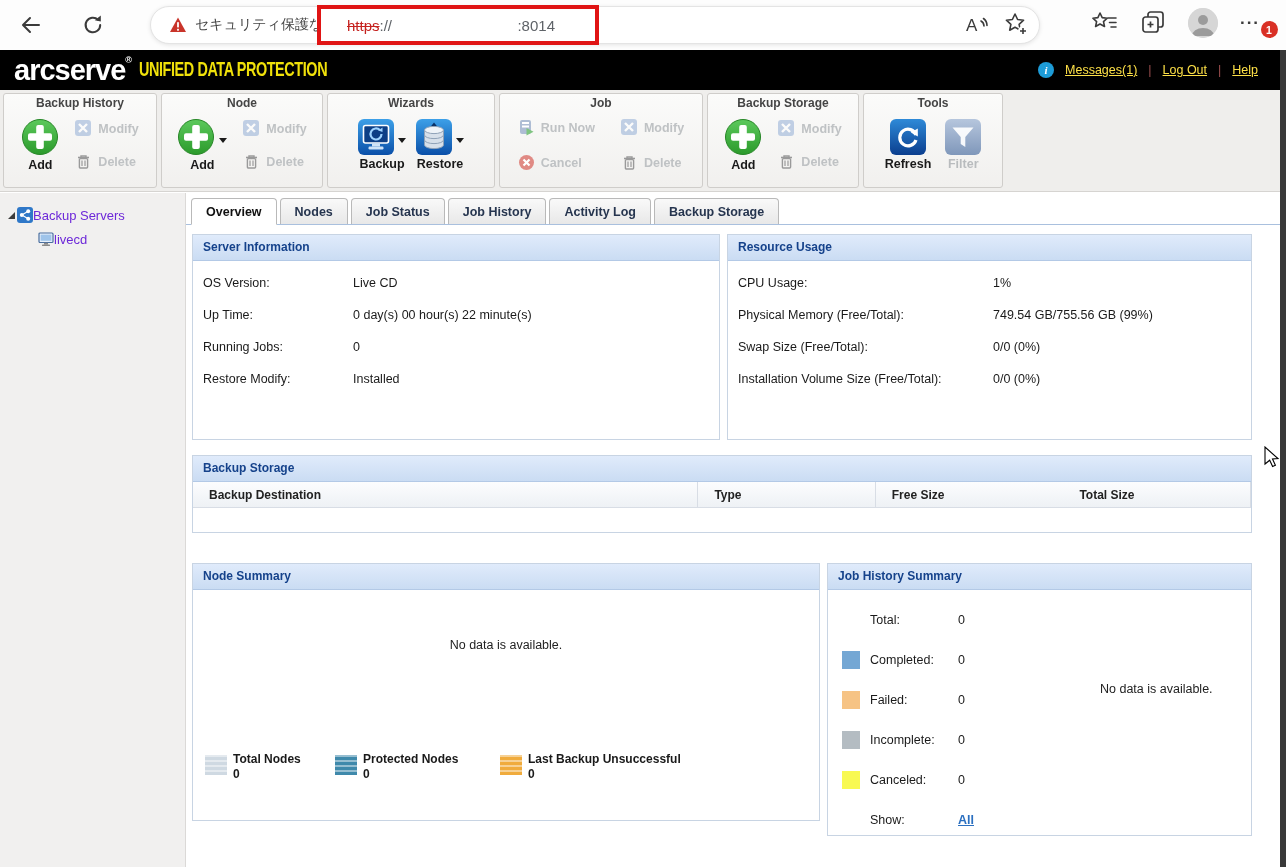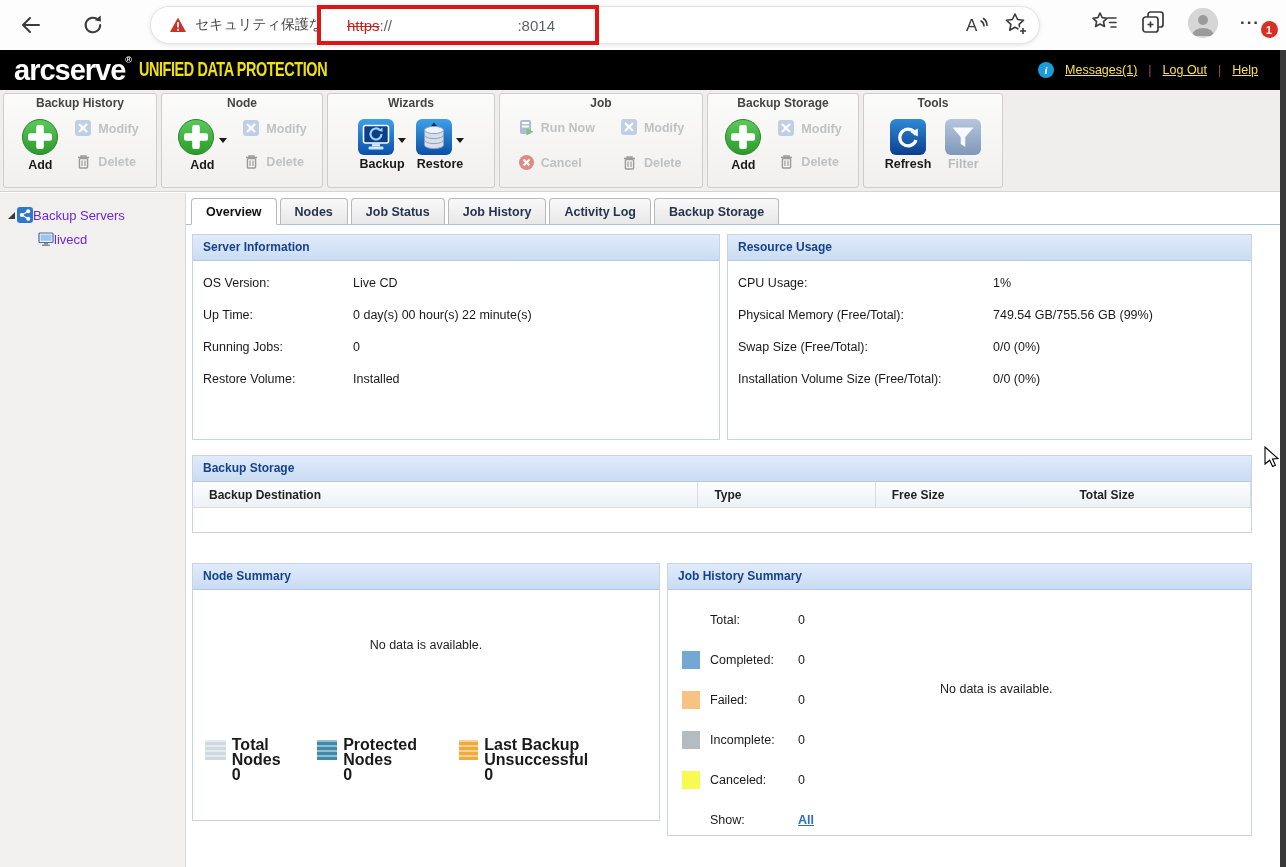--- a/index.html
+++ b/index.html
@@ -73,30 +73,30 @@
   .info-row { height:32px; display:flex; align-items:center; padding-left:10px; }
   .info-label { width:150px; }
   .p-resource .info-label { width:255px; }
 
   .p-storage { margin-top:15px; height:78px; }
   .bs-header { display:flex; height:26px; background:linear-gradient(#fcfdfe,#eef1f5); border-bottom:1px solid #d8dde5; font-size:12px; font-weight:bold; color:#222; align-items:center; }
   .bs-cell { border-right:1px solid #d8dde5; height:100%; display:flex; align-items:center; padding-left:8px;margin-left:8px; }
   .bs-c1 { width:48.5%; } .bs-c2 { width:16.5%; } .bs-c3 { width:17.5%; } .bs-c4 { width:17.5%; border-right:none; }
 
   .row2 { display:flex; gap:7px; margin-top:30px; }
-  .p-nodesum { width:468px; height:258px; }
+  .p-nodesum { width:628px; height:258px; }
   .p-jobhist { flex:1; height:273px; }
   .empty-msg { color:#222; font-size:12.5px; }
   .ns-empty { text-align:center; margin-top:48px; }
   .ns-legend { position:absolute; left:12px; bottom:38px; display:flex; }
   .ns-item { display:flex; }
   .ns-i1 { width:130px; } .ns-i2 { width:165px; }
   .ns-swatch { width:22px; height:20px; margin:3px 6px 0 0; position:relative; }
   .ns-swatch::after { content:""; position:absolute; inset:0; background:repeating-linear-gradient(180deg, rgba(255,255,255,.45) 0 2px, rgba(255,255,255,0) 2px 5px); }
-  .ns-text { font-weight:bold; font-size:16px; color:#1a1a1a; line-height:15px; }
+  .ns-text { font-weight:bold; font-size:12px; color:#1a1a1a; line-height:15px; }
 
   .jh-rows { padding-top:10px; }
   .jh-row { display:flex; align-items:center; height:40px; padding-left:14px; }
   .jh-swatch { width:18px; height:18px; margin-right:10px; }
   .jh-swatch.hidden { visibility:hidden; }
   .jh-label { width:88px; }
   .jh-link { color:#2a6fc0; font-weight:bold; text-decoration:underline; cursor:pointer; }
   .jh-empty { position:absolute; top:118px; left:272px; }
 
   .right-strip { position:absolute; top:50px; right:0; width:6px; height:817px; background:#393939; }
@@ -478,21 +478,21 @@
               </div>
             <div class="info-row">
                 <span class="info-label">Up Time:</span>
                 <span>0 day(s) 00 hour(s) 22 minute(s)</span>
               </div>
             <div class="info-row">
                 <span class="info-label">Running Jobs:</span>
                 <span>0</span>
               </div>
             <div class="info-row">
-                <span class="info-label">Restore Volume:</span>
+                <span class="info-label">Restore Modify:</span>
                 <span>Installed</span>
               </div>
           </div>
         </div>
 
         <div class="panel p-resource">
           <div class="panel-header">Resource Usage</div>
           <div class="info-rows">
             <div class="info-row">
                 <span class="info-label">CPU Usage:</span>

